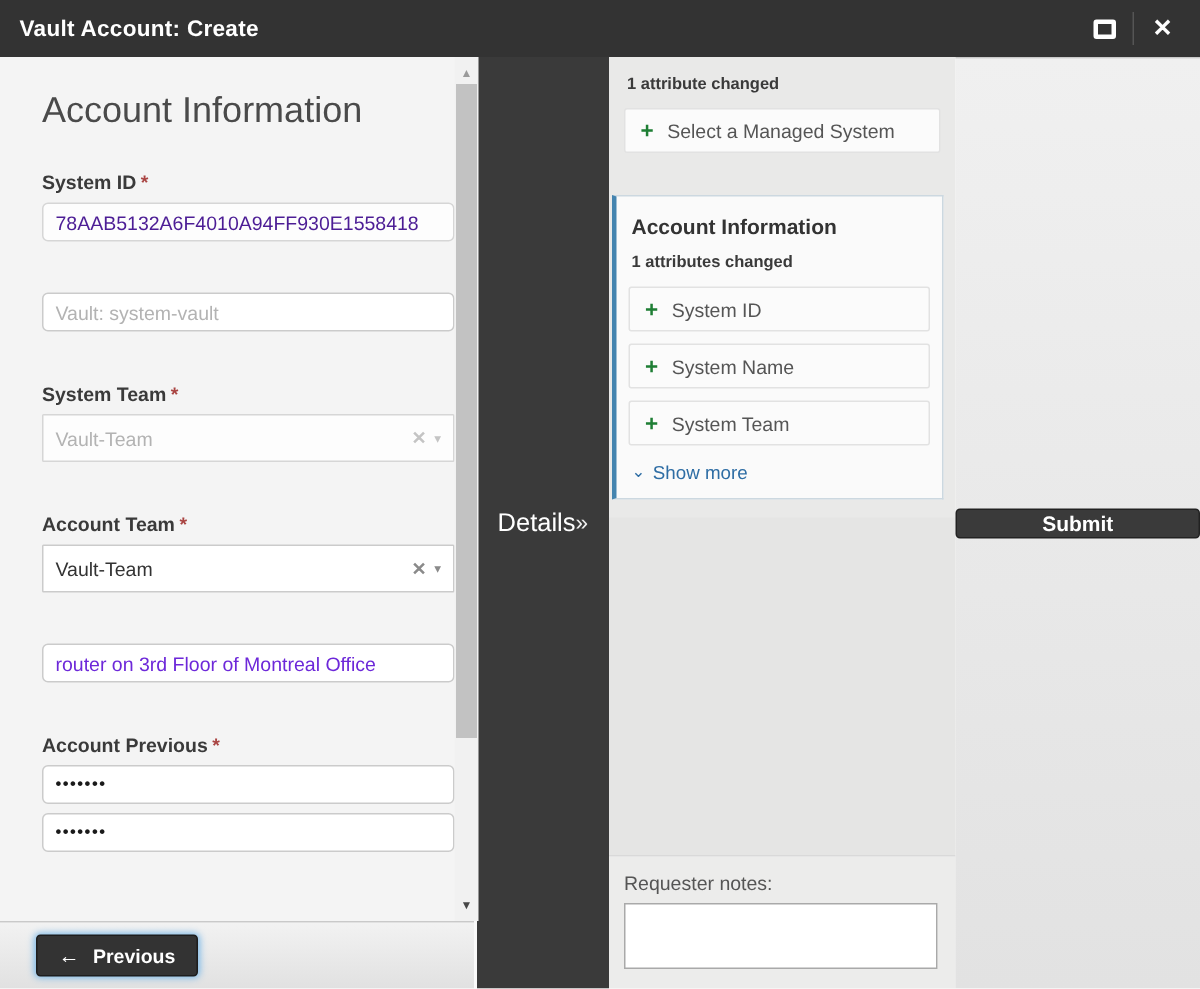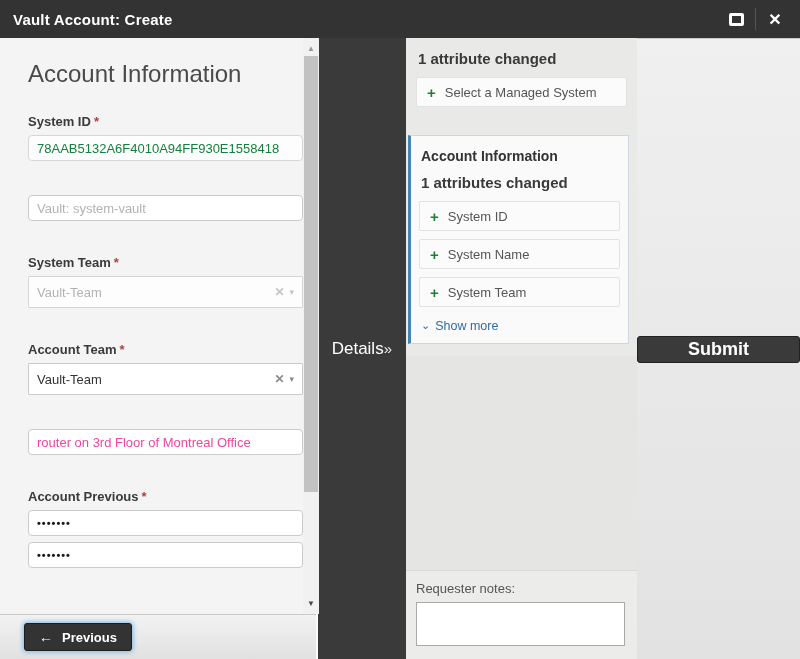--- a/index.html
+++ b/index.html
@@ -19,22 +19,22 @@
   
   .bodyrow{flex:1;display:flex;min-height:0;}
   .left-col{flex:1;display:flex;flex-direction:column;min-width:0;}
   .main{flex:1;display:flex;background:#f4f4f4;min-height:0;}
   .main-content{flex:1;padding:22px 0 0 28px;}
   .page-title{font-size:24px;font-weight:400;color:#4a4a4a;margin-bottom:26px;}
 
   .field{margin-bottom:34px;width:275px;}
   .field label{display:block;font-size:13px;font-weight:bold;color:#3a3a3a;margin-bottom:6px;}
   .req{color:#a94442;font-style:normal;font-weight:bold;margin-left:3px;}
-  input.text{width:275px;height:26px;border:1px solid #cbcbcb;border-radius:4px;background:#fff;font-size:13px;color:#ec4899;padding:0 8px;font-family:inherit;outline:none;display:block;}
-  input.text.dim{color:#15803d;border-color:#d6d6d6;background:#fdfdfd;}
+  input.text{width:275px;height:26px;border:1px solid #cbcbcb;border-radius:4px;background:#fff;font-size:13px;color:#6d28d9;padding:0 8px;font-family:inherit;outline:none;display:block;}
+  input.text.dim{color:#4c1d95;border-color:#d6d6d6;background:#fdfdfd;}
   input.text::placeholder{color:#b3b3b3;}
   input.text.pw{font-size:11px;font-weight:bold;letter-spacing:1px;color:#1a1a1a;margin-bottom:6px;}
   .select{width:275px;height:32px;border:1px solid #cbcbcb;border-radius:1px;background:#fff;display:flex;align-items:center;padding:0 8px;font-size:13px;cursor:pointer;}
   .select .sel-val{flex:1;color:#333;}
   .select.dim{border-color:#d6d6d6;background:#fdfdfd;cursor:default;}
   .select.dim .sel-val{color:#b3b3b3;}
   .sel-icons{display:flex;align-items:center;gap:5px;color:#8a8a8a;}
   .select.dim .sel-icons{color:#c4c4c4;}
   .x-glyph{font-size:12px;font-weight:bold;line-height:1;}
   .caret-glyph{font-size:9px;line-height:1;}
@@ -52,33 +52,33 @@
   .btn-prev .arrow{font-size:14px;font-weight:bold;line-height:1;}
 
   
   .right-col{flex:0 0 239px;display:flex;flex-direction:row;border-left:2px solid #fafafa;min-height:0;}
   .details-header{flex:0 0 46px;background:#3a3a3a;color:#fff;display:flex;align-items:center;padding:0 14px;}
   .details-header .dtitle{flex:1;font-size:17px;}
   .details-header .collapse{font-size:15px;color:#f0f0f0;cursor:pointer;}
   .details-body{flex:1;background:#e9e9e8;display:flex;flex-direction:column;min-height:0;overflow:hidden;}
   .sect{padding:12px 10px 14px 10px;}
   .sect-heading{font-size:15px;color:#4a4a4a;margin:4px 0 10px 2px;font-weight:400;}
-  .sect-status{font-size:15px;font-weight:bold;color:#3a3a3a;margin:0 0 10px 2px;}
+  .sect-status{font-size:11px;font-weight:bold;color:#3a3a3a;margin:0 0 10px 2px;}
   .attr-btn{height:30px;background:#fbfbfb;border:1px solid #e2e2e2;border-radius:2px;display:flex;align-items:center;padding:0 10px;font-size:13px;color:#555;cursor:pointer;margin-bottom:8px;width:100%;font-family:inherit;text-align:left;}
   .attr-btn .plus{color:#1e7e34;font-weight:bold;font-size:15px;margin-right:9px;line-height:1;}
   .card{margin:6px 8px 0 2px;background:#fafafa;border:1px solid #ccd8e0;border-left:3px solid #4484af;padding:10px 8px 8px 8px;}
   .card-heading{font-size:14px;font-weight:bold;color:#333;margin:2px 0 10px 2px;}
   .show-more{font-size:12.5px;color:#2e6da4;display:inline-flex;align-items:center;gap:5px;margin:2px 0 2px 2px;cursor:pointer;text-decoration:none;background:none;border:none;font-family:inherit;}
   .show-more .chev{font-size:11px;}
   .spacer{flex:1;background:#e5e5e4;margin-top:12px;border-bottom:1px solid #d9d9d9;}
   .requester{background:#ececeb;padding:10px 12px 13px 10px;}
   .requester label{display:block;font-size:13px;color:#555;margin-bottom:6px;}
   .requester textarea{width:209px;height:44px;border:1px solid #a9a9a9;background:#fff;resize:none;font-family:inherit;font-size:13px;padding:4px;outline:none;display:block;}
   .footer-right{flex:0 0 45px;background:linear-gradient(#f0f0f0,#e2e2e2);border-top:1px solid #c9c9c9;display:flex;align-items:center;justify-content:center;}
-  .btn-submit{width:163px;height:27px;background:#3a3a3a;border:1px solid #222;border-radius:3px;color:#fff;font-size:18px;font-weight:bold;cursor:pointer;font-family:inherit;}
+  .btn-submit{width:163px;height:20px;background:#3a3a3a;border:1px solid #222;border-radius:3px;color:#fff;font-size:14px;font-weight:bold;cursor:pointer;font-family:inherit;}
 </style>
 </head>
 <body>
 
 <div class="window">
 
   <div class="titlebar">
     <span class="title">Vault Account: Create</span>
     <div class="win-controls">
       <button class="btn-max">

